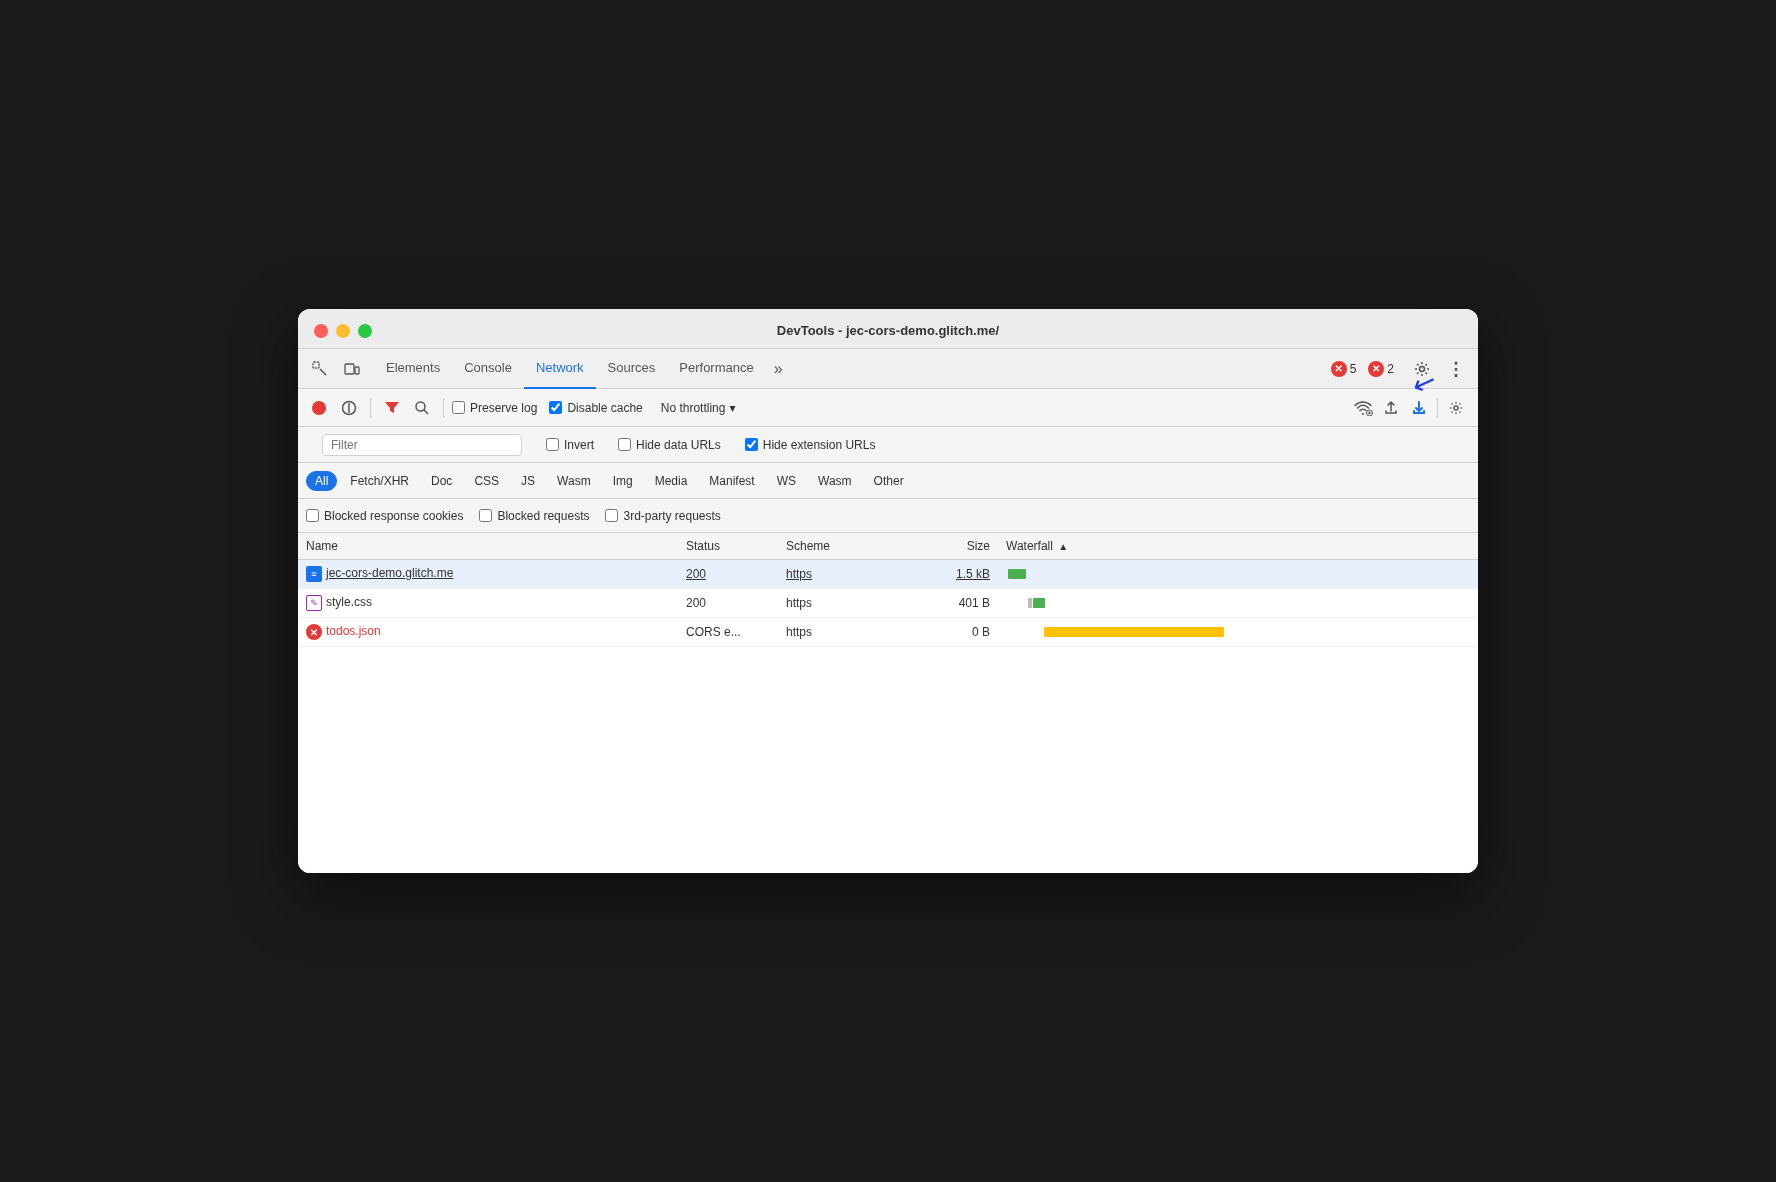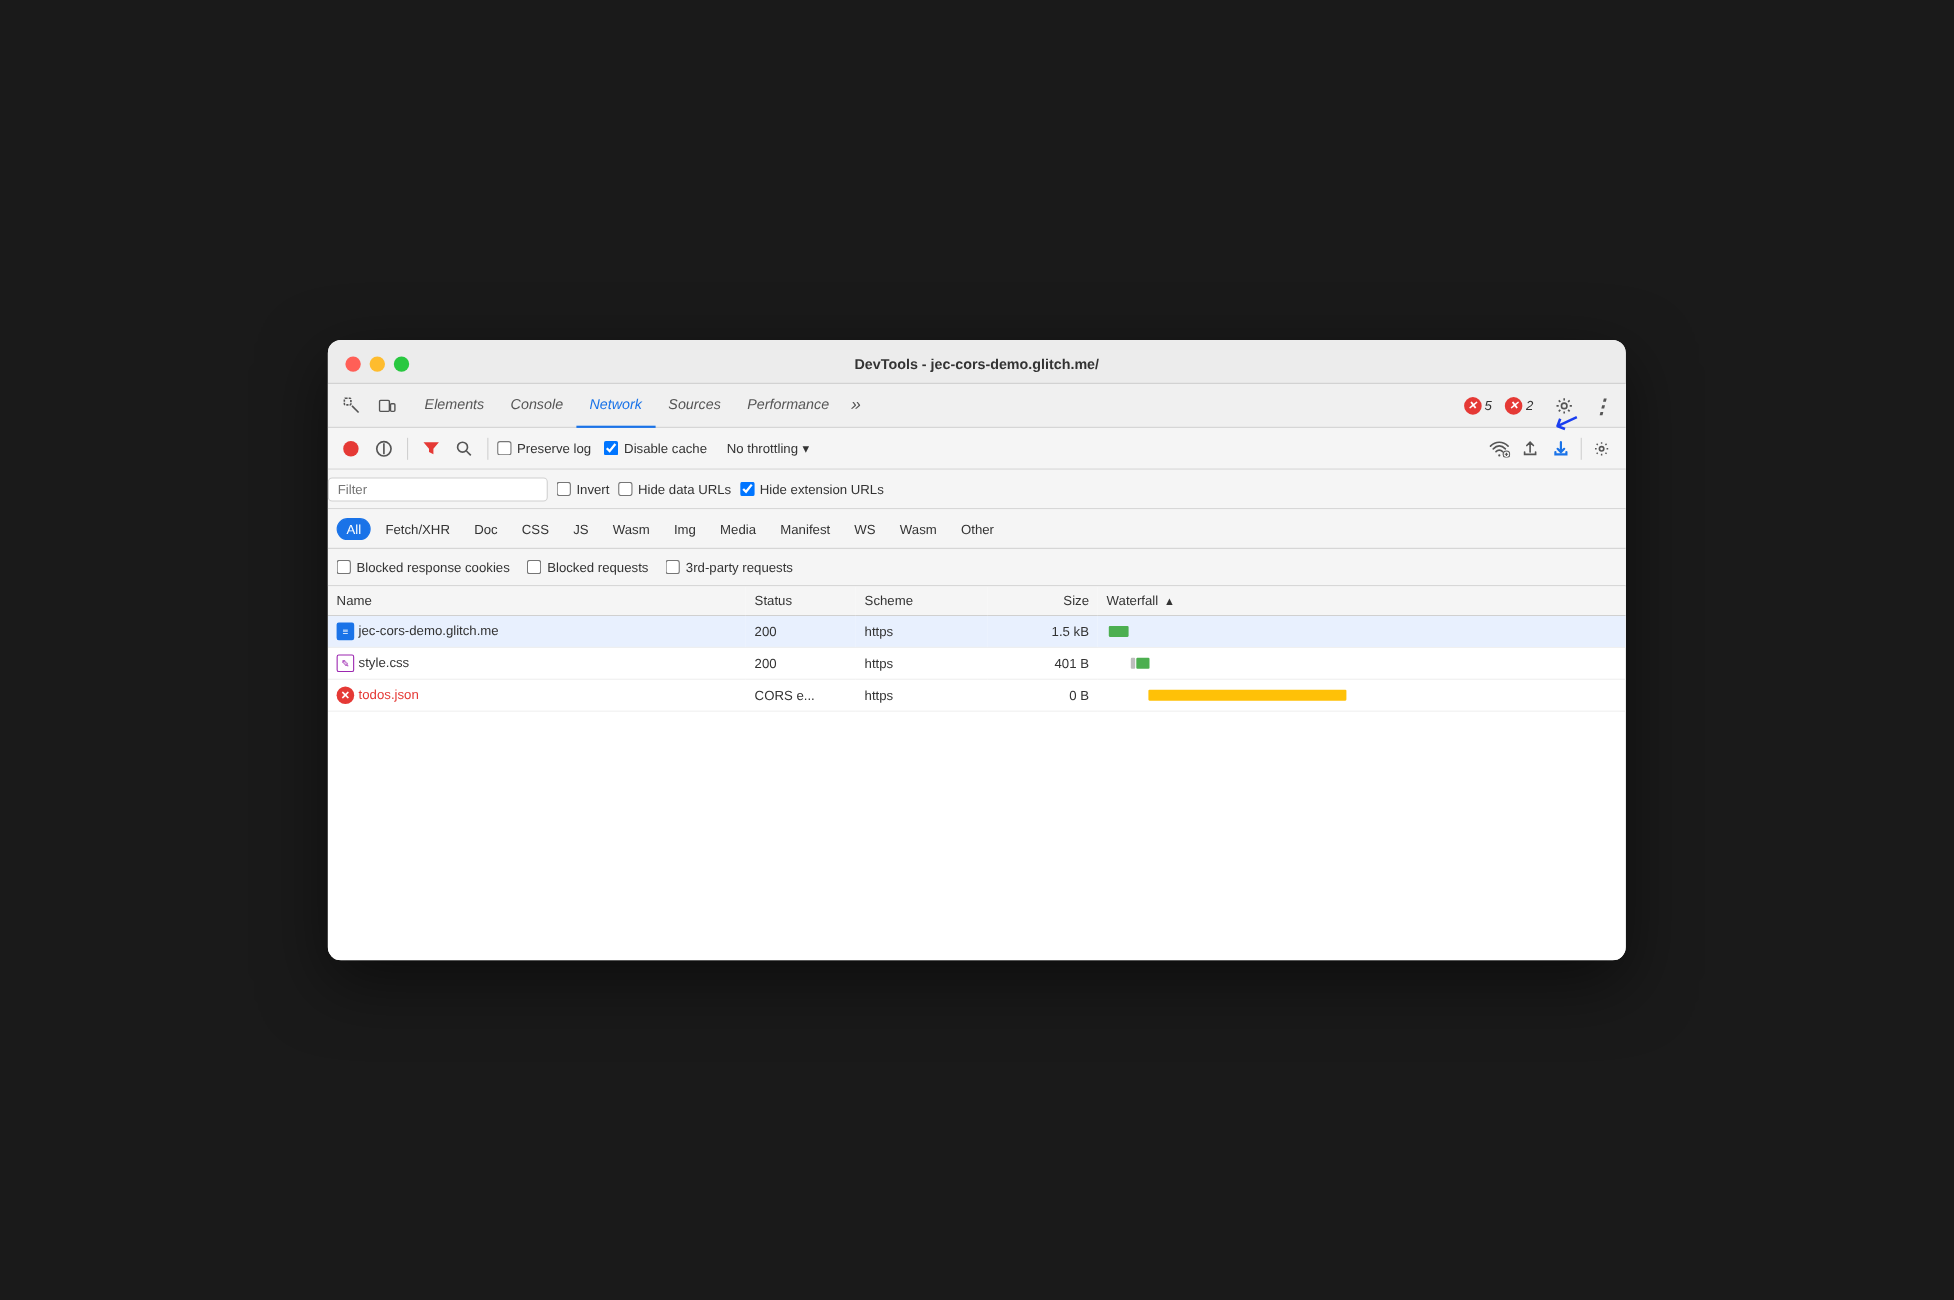--- a/index.html
+++ b/index.html
@@ -52,21 +52,20 @@
       background: #ffffff;
     }
     
     .nav-tabs {
       display: flex;
       align-items: center;
       background: #f0f0f0;
       border-bottom: 1px solid #d0d0d0;
       padding: 0 8px;
       height: 40px;
-      font-style: italic;
     }
     .nav-icon-group {
       display: flex;
       gap: 4px;
       margin-right: 8px;
     }
     .nav-icon {
       width: 28px;
       height: 28px;
       display: flex;
@@ -172,24 +171,24 @@
       cursor: pointer;
       padding: 2px 6px;
       border-radius: 4px;
       border: none;
       background: none;
     }
     
     .filter-row {
       display: flex;
       align-items: center;
-      padding: 4px 0;
-      border-bottom: 1px solid #d0d0d0;
-      background: #f5f5f5;
-      gap: 8px;
+      padding: 4px 24px;
+      border-bottom: 1px solid #d0d0d0;
+      background: #f5f5f5;
+      gap: 24px;
       height: 36px;
     }
     .filter-input {
       border: 1px solid #d0d0d0;
       border-radius: 4px;
       padding: 3px 8px;
       font-size: 12px;
       width: 200px;
       background: white;
       color: #999;
@@ -247,21 +246,21 @@
       position: sticky;
       top: 0;
     }
     .network-table td {
       padding: 5px 8px;
       border-bottom: 1px solid #efefef;
       color: #333;
       font-size: 12px;
       vertical-align: middle;
     }
-    .network-table tr.selected td { background: #e8f0fe; }
+    .network-table tr.selected td { background: #e8f0fe; text-decoration: underline; }
     .row-icon {
       display: inline-flex;
       align-items: center;
       justify-content: center;
       width: 16px;
       height: 16px;
       margin-right: 4px;
       vertical-align: middle;
     }
     .row-icon.doc {

